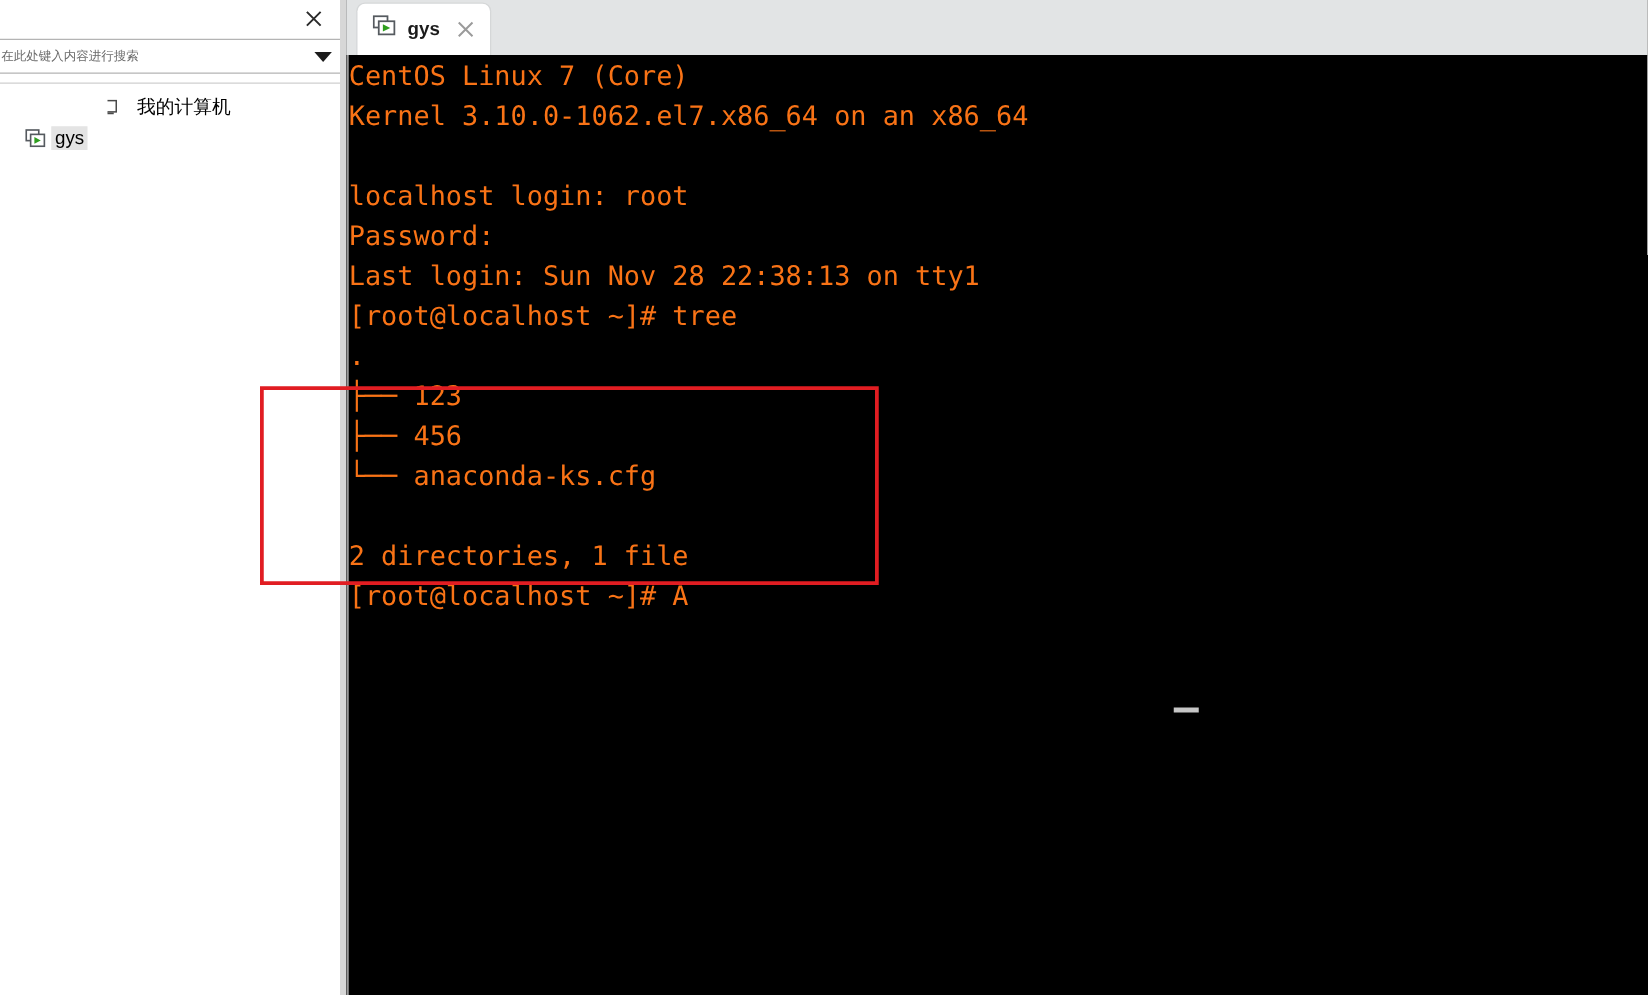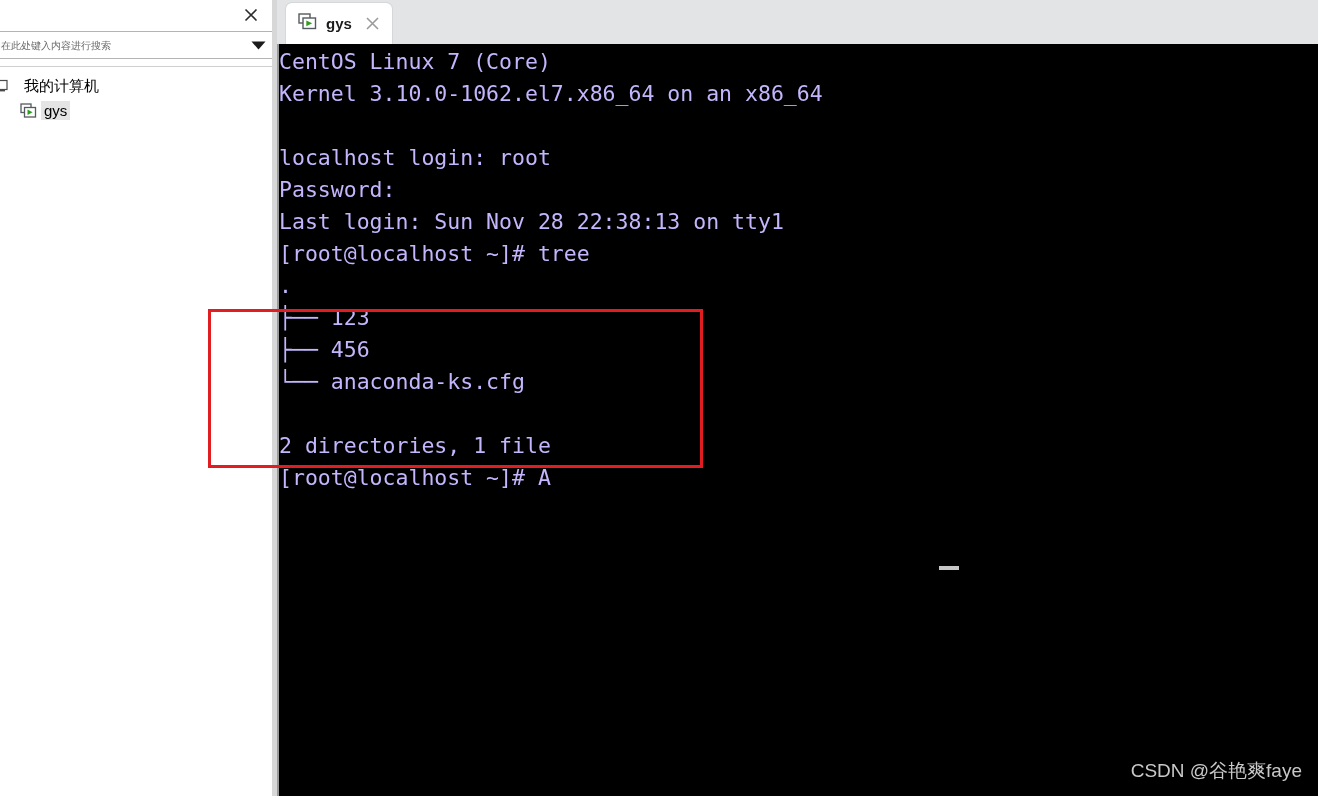--- a/index.html
+++ b/index.html
@@ -103,21 +103,21 @@
   .tree-item .ti-icon {
     flex: 0 0 auto;
     width: 18px;
     height: 18px;
     margin-right: 4px;
     display: flex;
     align-items: center;
     justify-content: center;
   }
   .tree-item .ti-label { line-height: 1; padding: 2px 3px; }
-  .tree-item.depth0 { padding-left: 0px; }
+  .tree-item.depth0 { padding-left: 0px; justify-content: center; }
   .tree-item.depth1 { padding-left: 20px; }
   .tree-item.selected .ti-label {
     background: #e4e4e4;
   }
 
   
   #splitter {
     position: absolute;
     left: 272px; top: 0;
     width: 5px;
@@ -190,21 +190,21 @@
     background: #9a9a9a;
   }
   #term-text {
     position: absolute;
     left: 2px;
     top: 2px;
     margin: 0;
     font-family: "DejaVu Sans Mono", "Liberation Mono", monospace;
     font-size: 21.5px;
     line-height: 32px;
-    color: #c4b5fd;
+    color: #f97316;
     white-space: pre;
     letter-spacing: 0px;
   }
   #cursor-block {
     position: absolute;
     left: 662px;
     top: 522px;
     width: 20px;
     height: 4px;
     background: #c6c6c6;
@@ -318,18 +318,17 @@
 .
 ├── 123
 ├── 456
 └── anaconda-ks.cfg
 
 2 directories, 1 file
 [root@localhost ~]# A</pre>
       <div id="cursor-block"></div>
     </div>
 
-    <div id="watermark">CSDN @谷艳爽faye</div>
   </div>
 
   <div id="red-box"></div>
 
 </div>
 
 </body></html>

